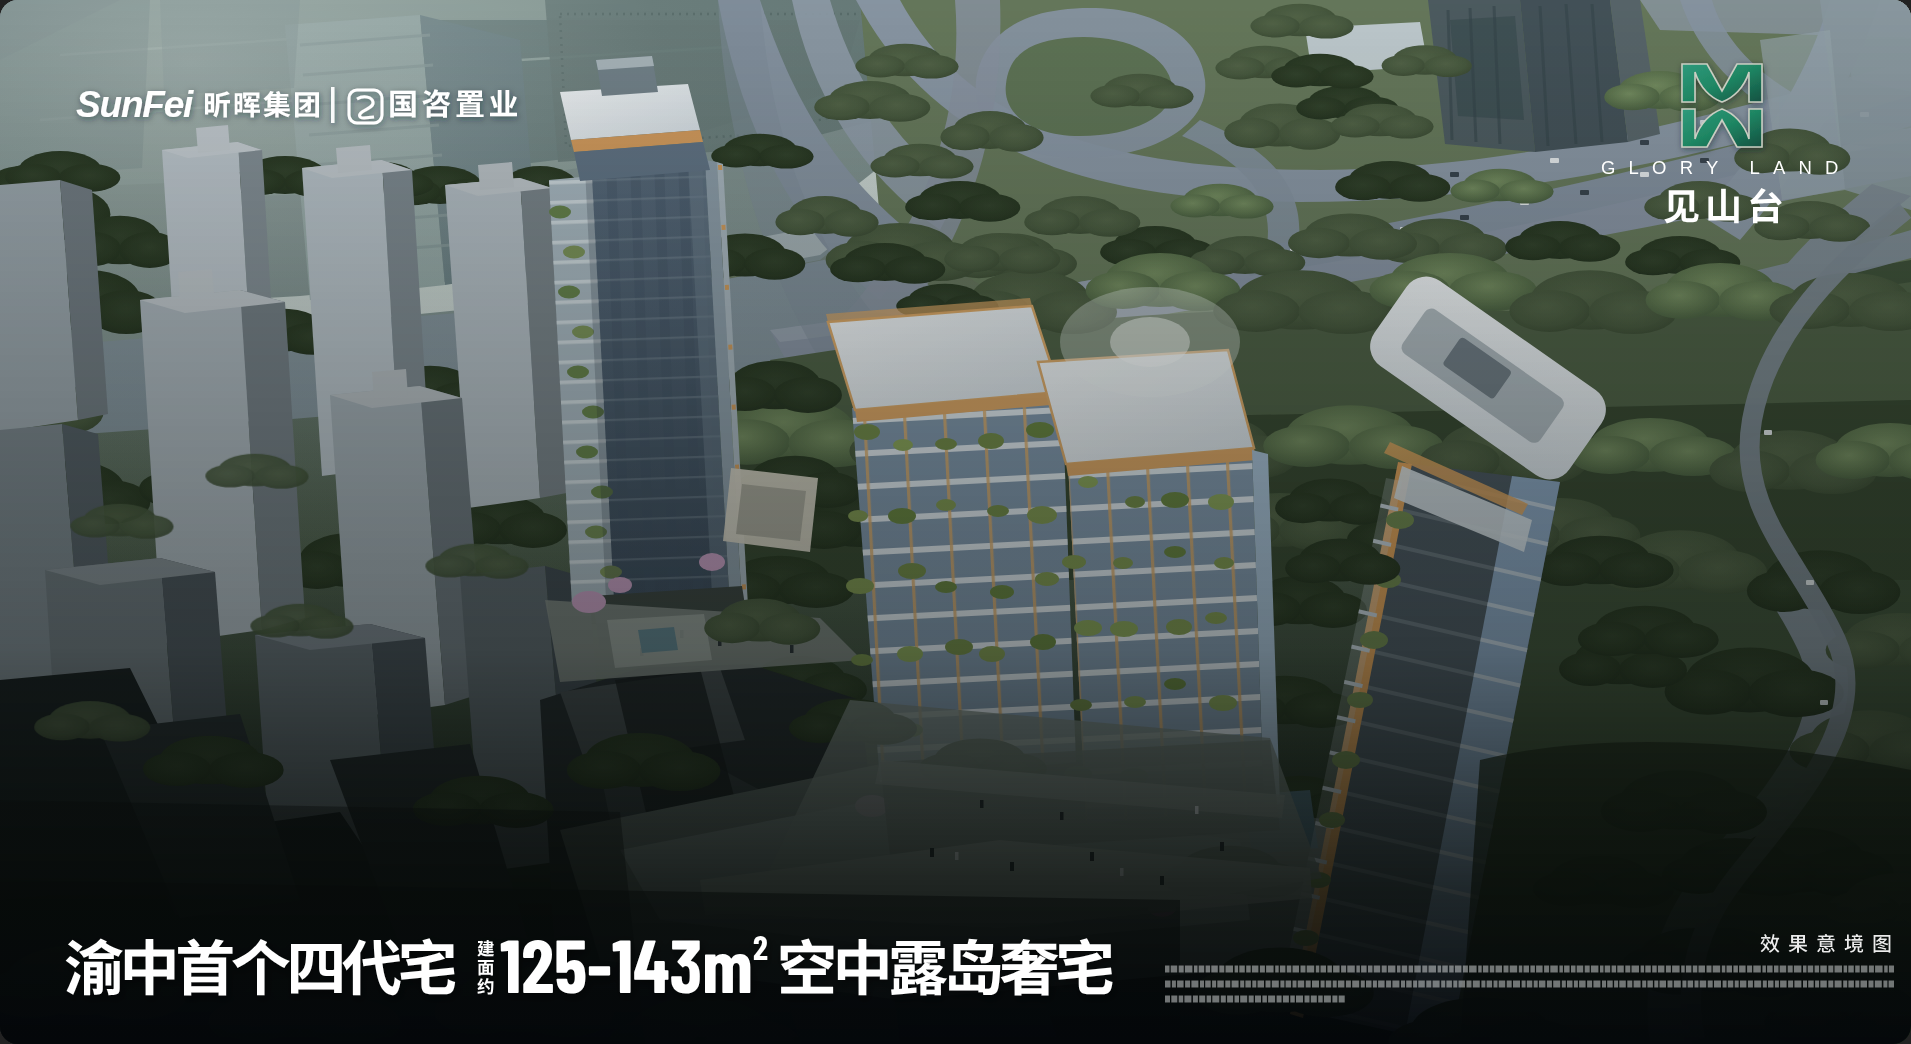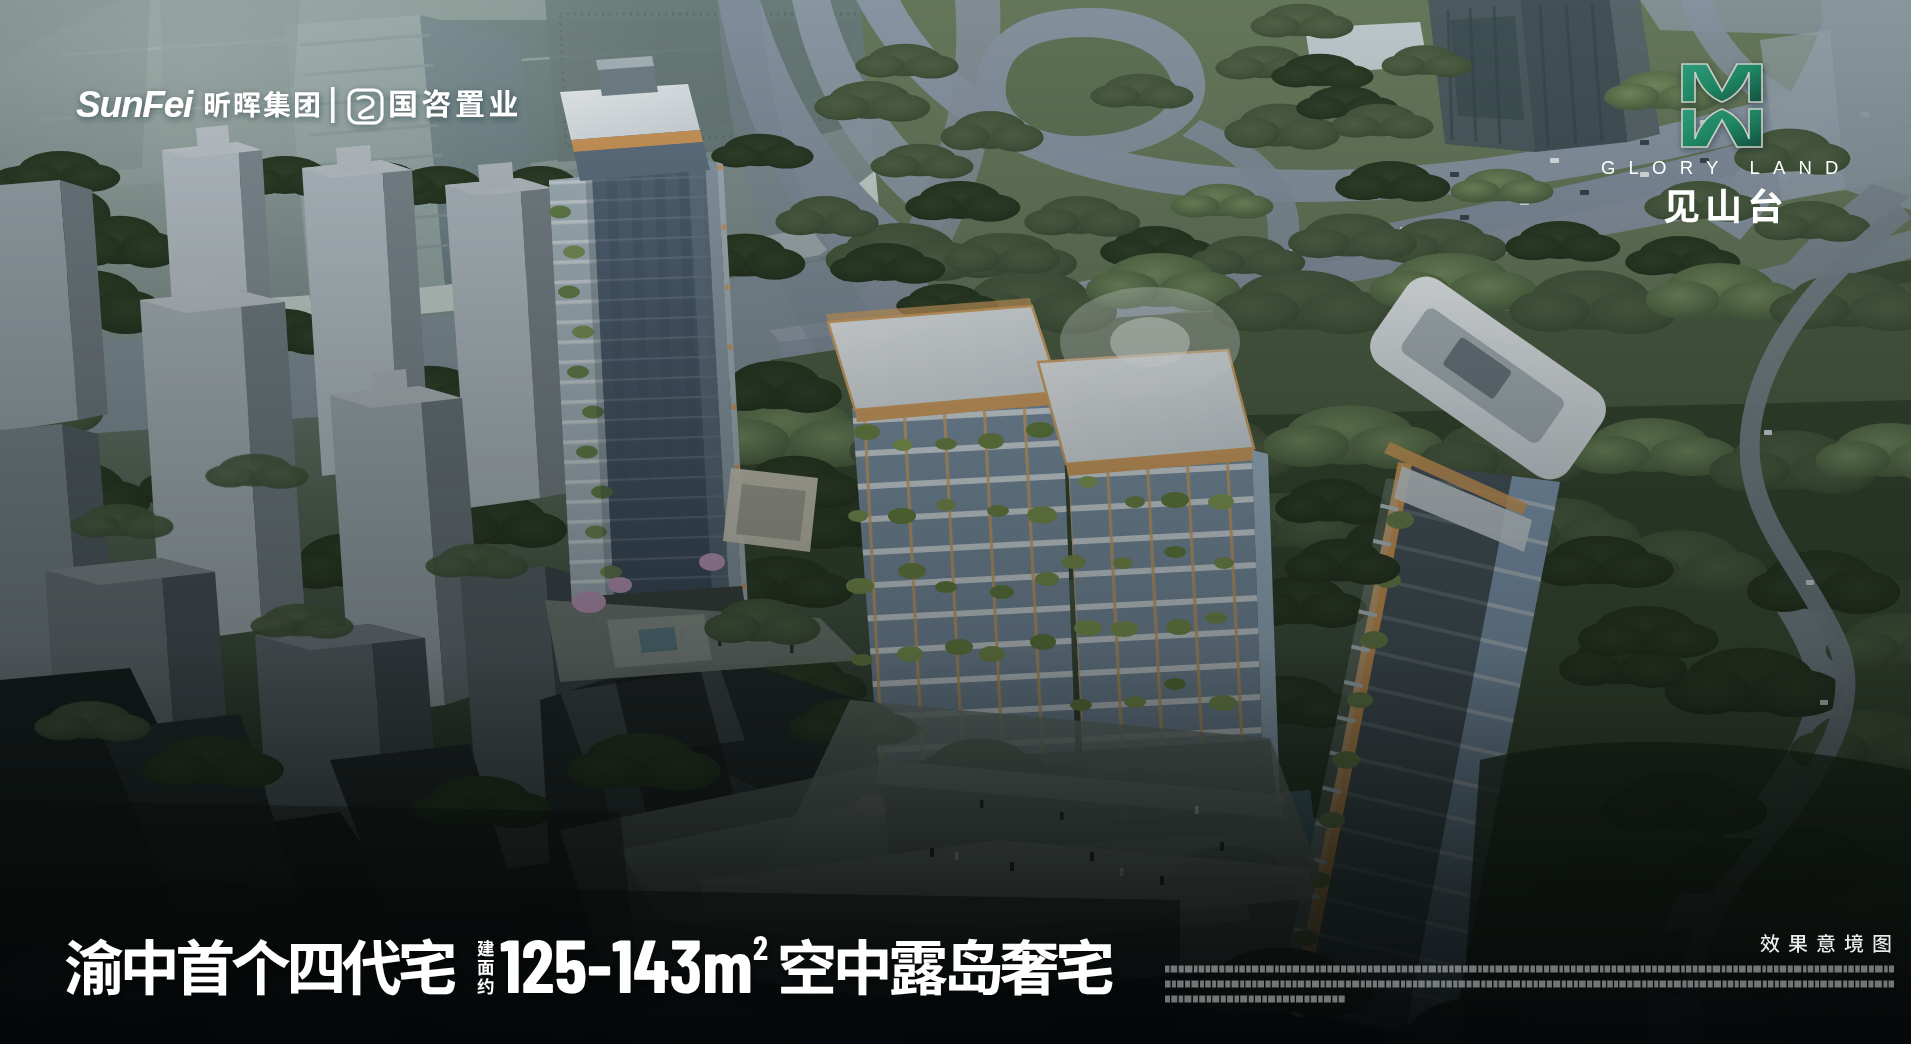--- a/index.html
+++ b/index.html
@@ -1,16 +1,16 @@
 <!DOCTYPE html>
 <html><head>
 <meta charset="utf-8">
 <style>
 html,body{margin:0;padding:0;background:#222;}
-#stage{position:relative;width:1911px;height:1044px;overflow:hidden;font-family:"Liberation Sans",sans-serif;}
+#stage{position:relative;width:1911px;height:1044px;overflow:hidden;font-family:"Liberation Sans",sans-serif;border-radius:18px;}
 #stage svg{position:absolute;left:0;top:0;}
 </style>
 </head>
 <body>
 <div id="stage">
 <svg width="1911" height="1044" viewBox="0 0 1911 1044">
 <defs>
 <linearGradient id="gBase" x1="0" y1="0" x2="0" y2="1">
  <stop offset="0" stop-color="#879598"></stop>
           <stop offset="0.28" stop-color="#6b7c75"></stop>

